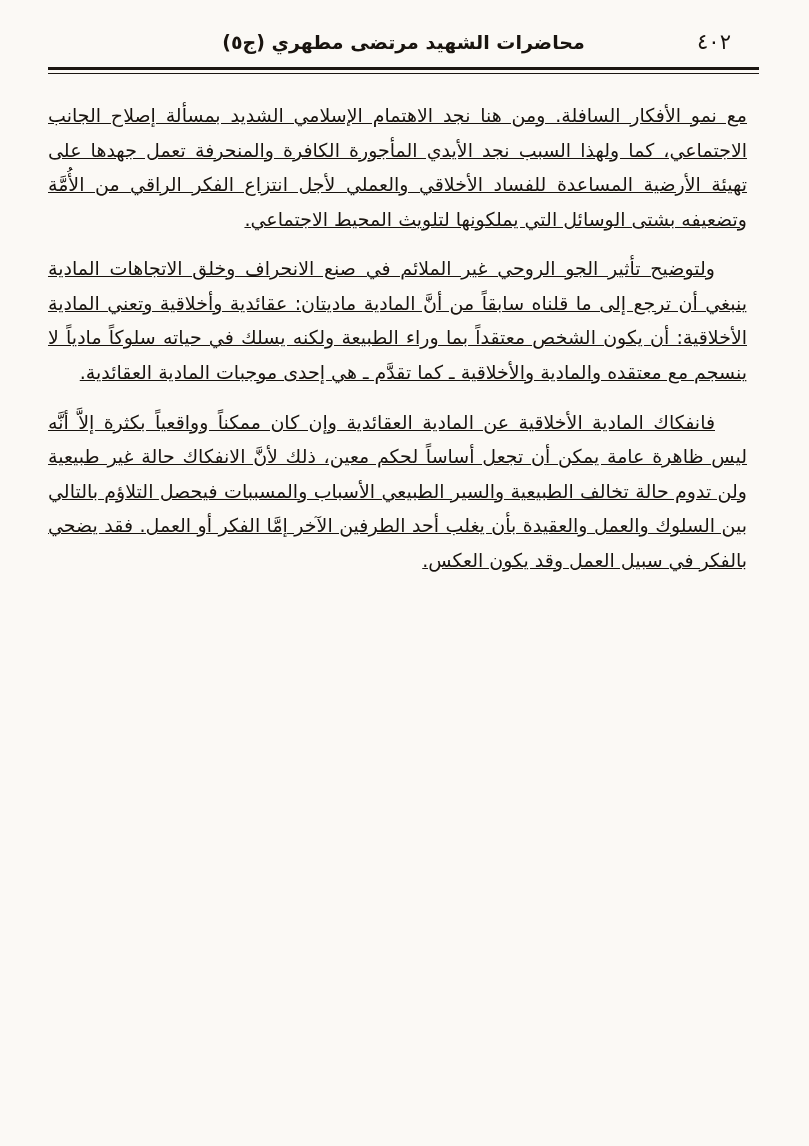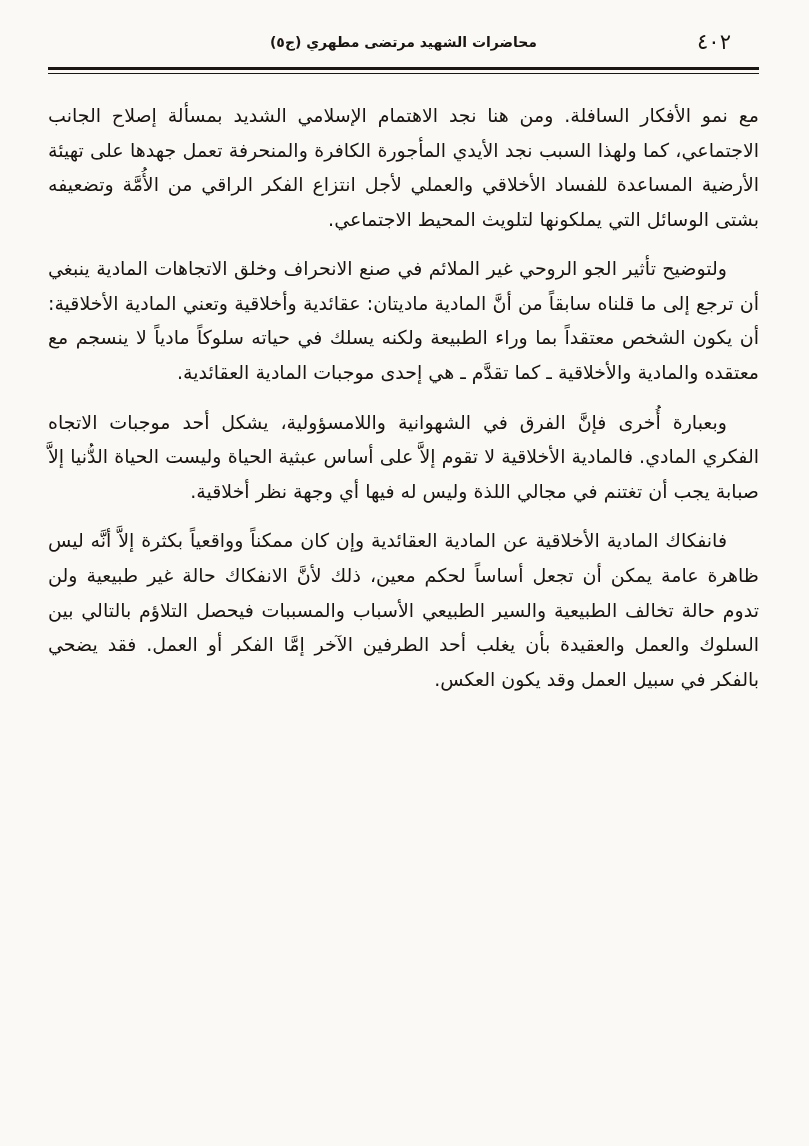--- a/index.html
+++ b/index.html
@@ -27,42 +27,43 @@
     height: 36px;
   }
   .page-number {
     font-size: 21px;
     font-weight: normal;
     text-align: center;
     letter-spacing: 2px;
   }
   .running-title {
     text-align: center;
-    font-size: 14px;
+    font-size: 19px;
     font-weight: bold;
   }
   .header-spacer {
     height: 1px;
   }
   .header-rule {
     margin-top: 7px;
     height: 3px;
     border-top: 3px solid #1c1712;
     border-bottom: 1px solid #1c1712;
   }
   .body-text {
     margin-top: 24px;
     font-size: 19px;
     line-height: 1.82;
     text-align: justify;
     text-justify: inter-word;
   }
   .body-text p {
-    margin: 0 0 15px 0;
+    margin: 0 12px 15px 0;
     text-indent: 32px;
+    text-decoration: underline;
   }
   .body-text p.flush {
     text-indent: 0;
   }
 </style>
 </head>
 <body>
 
 <div class="page">
 
@@ -70,17 +71,16 @@
     <div class="page-number">٤٠٢</div>
     <div class="running-title">محاضرات الشهيد مرتضى مطهري (ج٥)</div>
     <div class="header-spacer"></div>
   </header>
 
   <div class="header-rule"></div>
 
   <main class="body-text">
     <p class="flush">مع نمو الأفكار السافلة. ومن هنا نجد الاهتمام الإسلامي الشديد بمسألة إصلاح الجانب الاجتماعي، كما ولهذا السبب نجد الأيدي المأجورة الكافرة والمنحرفة تعمل جهدها على تهيئة الأرضية المساعدة للفساد الأخلاقي والعملي لأجل انتزاع الفكر الراقي من الأُمَّة وتضعيفه بشتى الوسائل التي يملكونها لتلويث المحيط الاجتماعي.</p>
     <p>ولتوضيح تأثير الجو الروحي غير الملائم في صنع الانحراف وخلق الاتجاهات المادية ينبغي أن ترجع إلى ما قلناه سابقاً من أنَّ المادية ماديتان: عقائدية وأخلاقية وتعني المادية الأخلاقية: أن يكون الشخص معتقداً بما وراء الطبيعة ولكنه يسلك في حياته سلوكاً مادياً لا ينسجم مع معتقده والمادية والأخلاقية ـ كما تقدَّم ـ هي إحدى موجبات المادية العقائدية.</p>
-    <p>وبعبارة أُخرى فإنَّ الفرق في الشهوانية واللامسؤولية، يشكل أحد موجبات الاتجاه الفكري المادي. فالمادية الأخلاقية لا تقوم إلاَّ على أساس عبثية الحياة وليست الحياة الدُّنيا إلاَّ صبابة يجب أن تغتنم في مجالي اللذة وليس له فيها أي وجهة نظر أخلاقية.</p>
     <p>فانفكاك المادية الأخلاقية عن المادية العقائدية وإن كان ممكناً وواقعياً بكثرة إلاَّ أنَّه ليس ظاهرة عامة يمكن أن تجعل أساساً لحكم معين، ذلك لأنَّ الانفكاك حالة غير طبيعية ولن تدوم حالة تخالف الطبيعية والسير الطبيعي الأسباب والمسببات فيحصل التلاؤم بالتالي بين السلوك والعمل والعقيدة بأن يغلب أحد الطرفين الآخر إمَّا الفكر أو العمل. فقد يضحي بالفكر في سبيل العمل وقد يكون العكس.</p>
   </main>
 
 </div>
 
 </body></html>

